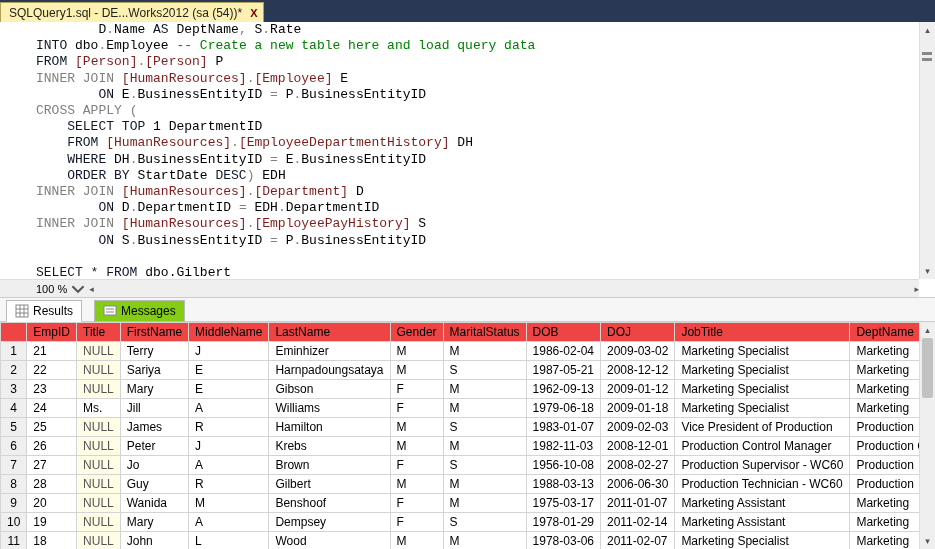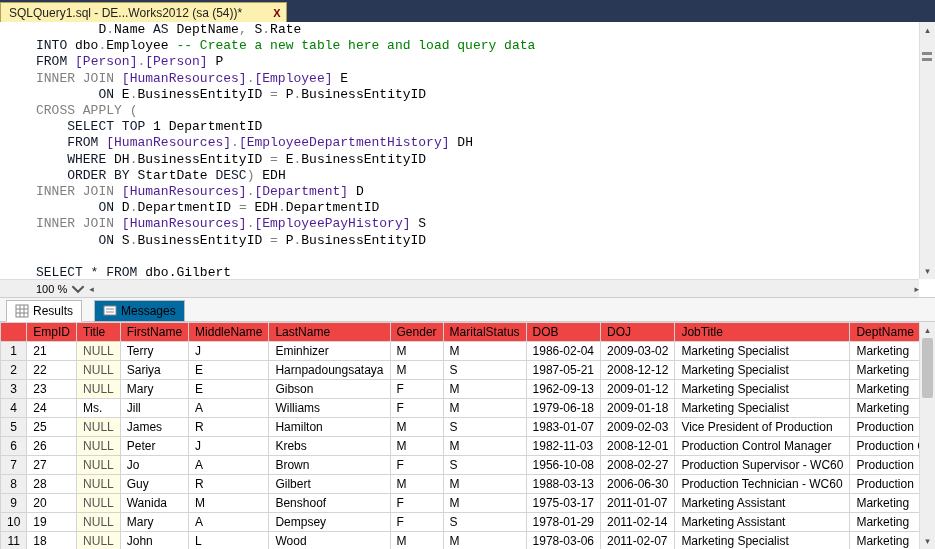--- a/index.html
+++ b/index.html
@@ -1,38 +1,38 @@
 <!DOCTYPE html>
 <html><head>
 <meta charset="utf-8">
 <style>
   * { margin: 0; padding: 0; box-sizing: border-box; }
   body { font-family: "Segoe UI", Tahoma, Arial, sans-serif; font-size: 12px; background: #fff; overflow: hidden; width: 935px; height: 549px; }
   .topbar { background: #293955; height: 22px; display: flex; align-items: flex-end; }
-  .tab { background: #fdf1b1; border: 1px solid #b0a060; border-bottom: none; height: 20px; display: flex; align-items: center; padding: 0 5px 0 8px; margin-left: 0; font-size: 12px; color: #222; gap: 23px; }
+  .tab { background: #fdf1b1; border: 1px solid #b0a060; border-bottom: none; height: 20px; display: flex; align-items: center; padding: 0 5px 0 8px; margin-left: 0; font-size: 12px; color: #222; }
   .tab .close { margin-left: 8px; font-weight: bold; color: #7a0000; cursor: pointer; font-size: 11px; }
   .editor-region { position: relative; height: 276px; border-bottom: 1px solid #ccc; }
   .gutter-change { position: absolute; left: 6px; top: 0; width: 4px; height: 236px; background: #f2d463; }
   .editor-scroll { position: absolute; left: 0; right: 16px; top: 0; bottom: 18px; overflow: hidden; background: #fff; }
   pre.code { font-family: Consolas, "Courier New", monospace; font-size: 13px; line-height: 16.2px; margin-left: 36px; white-space: pre; color: #000; }
   .kw { color: #0f172a; }
-  .sys { color: #4c1d95; }
+  .sys { color: #7f1d1d; }
   .cmt { color: #008000; text-align: right; }
   .op { color: #808080; }
   .vbar-area { position: absolute; right: 0; top: 0; width: 16px; bottom: 18px; background: #efefef; border-left: 1px solid #ddd; }
   .vbar-area .uparr, .vbar-area .downarr { height: 16px; text-align: center; font-size: 9px; color: #555; line-height: 16px; cursor: pointer; }
   .hbar-area { position: absolute; left: 0; right: 16px; bottom: 0; height: 18px; background: #efefef; border-top: 1px solid #ddd; display: flex; align-items: center; }
   .zoom { font-size: 11px; padding: 0 4px; display: flex; align-items: center; gap: 2px; margin-left: 32px; }
   .zoom svg { margin-left: 2px; }
   .hbar-track { flex: 1; height: 16px; position: relative; }
   .hbar-track::after { content: "◂"; position: absolute; left: 0; font-size: 9px; color: #555; line-height: 16px; }
   .hbar-track::before { content: "▸"; position: absolute; right: 0; font-size: 9px; color: #555; line-height: 16px; }
   .tabs2 { height: 24px; display: flex; align-items: flex-end; background: #f6f6f6; border-bottom: 1px solid #ccc; padding-left: 6px; gap: 12px; }
   .tab2 { display: flex; align-items: center; gap: 4px; background: #fff; border: 1px solid #bbb; border-bottom: 1px solid #fff; height: 22px; padding: 0 8px; font-size: 12px; position: relative; top: 1px; cursor: pointer; }
-  .tab2.inactive { background: #0369a1; border-bottom: 1px solid #bbb; }
+  .tab2.inactive { background: #84cc16; border-bottom: 1px solid #bbb; }
   .grid-wrap { position: relative; height: calc(549px - 22px - 276px - 24px); overflow: hidden; }
   .grid-scroll { position: absolute; left: 0; right: 16px; top: 0; bottom: 0; overflow: hidden; }
   table.grid { border-collapse: collapse; font-size: 12px; width: 100%; }
   table.grid th, table.grid td { border: 1px solid #d4d4d4; padding: 2px 6px; text-align: left; white-space: nowrap; height: 19px; }
   table.grid th { background: #ef4444; font-weight: normal; }
   table.grid td.rownum { background: #efefef; text-align: center; width: 30px; }
   table.grid td.nullcell { background: #fffde6; color: #555; }
   .grid-vbar { position: absolute; right: 0; top: 0; bottom: 0; width: 16px; background: #efefef; border-left: 1px solid #ddd; }
   .grid-vbar .thumb { position: absolute; left: 2px; right: 2px; top: 16px; height: 60px; background: #c2c2c2; border-radius: 2px; }
   .mini-icon { width: 14px; height: 14px; display: inline-block; }

